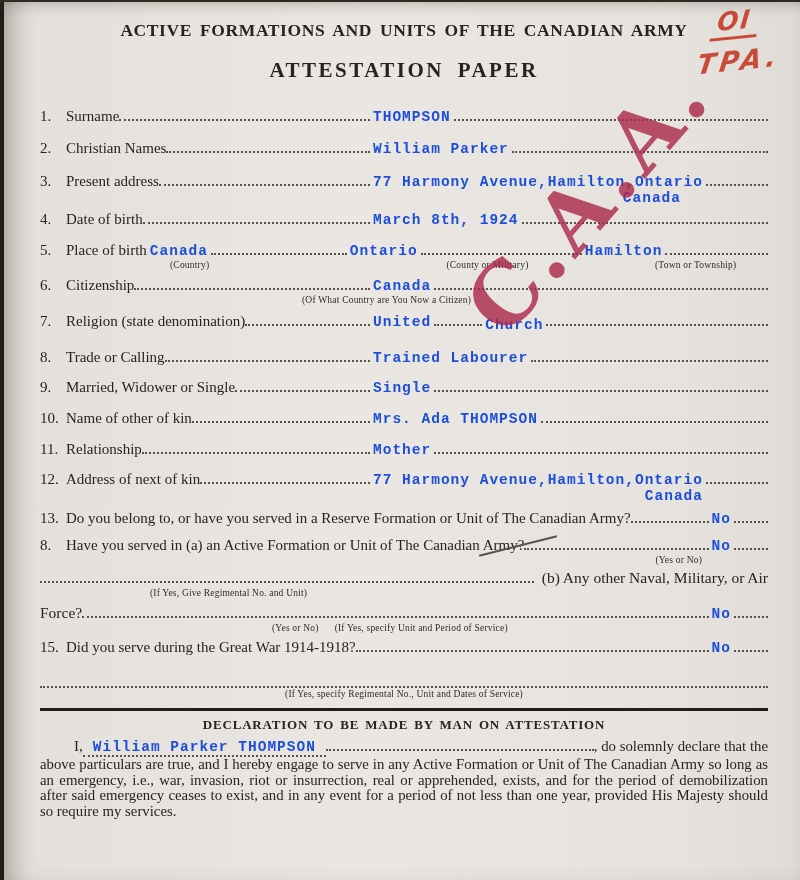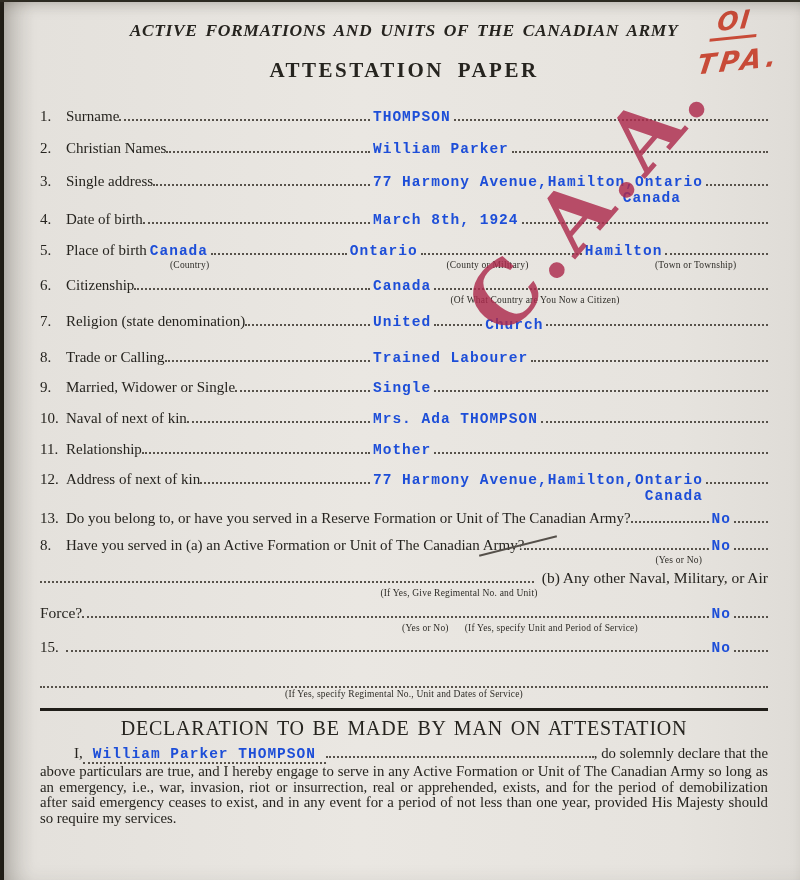--- a/index.html
+++ b/index.html
@@ -7,41 +7,41 @@
     width:800px;height:880px;overflow:hidden;position:relative;
     background:linear-gradient(90deg,#d6d3ce 0px,#e4e1dc 34px,#eae7e2 45%,#e6e3de 85%,#dfdcd7 100%);
     font-family:"Liberation Serif",serif;color:#26241f;
   }
   .edge-left{position:absolute;left:0;top:0;width:4px;height:880px;background:#17150f;}
   .edge-top{position:absolute;left:0;top:0;width:800px;height:2px;background:#2a2820;}
   .vignette{position:absolute;inset:0;pointer-events:none;
     box-shadow:inset 22px 0 30px -18px rgba(60,55,45,.45), inset 0 10px 18px -12px rgba(60,55,45,.5);}
   .content{position:relative;padding:16px 32px 0 40px;}
 
-  .doc-header{text-align:center;font-weight:bold;font-size:17.5px;letter-spacing:.6px;word-spacing:3px;margin-top:4px;font-style:italic;}
+  .doc-header{text-align:center;font-weight:bold;font-size:17.5px;letter-spacing:.6px;word-spacing:3px;margin-top:4px;}
   .doc-title{text-align:center;font-weight:bold;font-size:21px;letter-spacing:2.5px;word-spacing:6px;margin-top:17px;}
 
   .form{margin-top:22px;}
   .r{display:flex;align-items:baseline;white-space:nowrap;}
   .num{width:26px;flex:0 0 auto;font-size:15px;}
   .lbl{flex:0 0 auto;font-size:15px;}
   .lead{display:flex;align-items:baseline;flex:0 0 330px;}
   .lead .lbl{flex:0 0 auto;}
   .dots{border-bottom:2px dotted #57524b;height:.85em;flex:1 1 auto;min-width:8px;}
   .dots-end{border-bottom:2px dotted #57524b;height:.85em;flex:0 0 34px;}
   .val{font-family:"Liberation Mono",monospace;font-weight:bold;font-size:14.5px;color:#1d4ed8;
        letter-spacing:1px;padding:0 3px;flex:0 0 auto;}
   .sub{font-size:9.5px;color:#2e2c27;letter-spacing:.2px;}
-  .subline{display:flex;white-space:nowrap;margin-top:1px;justify-content:center;}
+  .subline{display:flex;white-space:nowrap;margin-top:1px;}
   .second-val{text-align:right;padding-right:84px;margin-top:-2px;}
   .second-val .val{letter-spacing:1px;}
   .mt13{margin-top:13px;} .mt11{margin-top:11px;} .mt8{margin-top:8px;} .mt6{margin-top:6px;}
   .mt4{margin-top:4px;} .mt16{margin-top:16px;} .mt3{margin-top:3px;}
   .rule{border-top:3px solid #201e19;margin-top:9px;}
-  .sec-head{text-align:center;font-weight:normal;font-size:20px;letter-spacing:.8px;word-spacing:2px;margin-top:6px;}
+  .sec-head{text-align:center;font-weight:bold;font-size:13px;letter-spacing:.8px;word-spacing:2px;margin-top:6px;}
   .para{font-size:14.8px;line-height:15.6px;text-align:justify;white-space:normal;}
   .stamp{position:absolute;left:398px;top:150px;width:380px;text-align:center;
          font-family:"DejaVu Serif",serif;font-weight:bold;font-size:84px;letter-spacing:6px;
          color:var(--stamp-red,#ad2b4d);opacity:.82;transform:rotate(-49deg);pointer-events:none;}
   .red-note{position:absolute;right:22px;top:6px;color:var(--note-red,#c84b38);
             font-family:"DejaVu Sans",sans-serif;font-style:italic;transform:rotate(-6deg);text-align:center;}
   .red-note .n1{font-size:25px;font-weight:bold;letter-spacing:2px;border-bottom:3px solid var(--note-red,#c84b38);
                 padding:0 6px 1px 6px;transform:skewX(-12deg);display:inline-block;}
   .red-note .n2{font-size:27px;font-weight:bold;letter-spacing:4px;transform:skewX(-14deg);margin-top:6px;}
   .pen-stroke{position:absolute;left:478px;top:545px;width:80px;border-top:2px solid #55504a;transform:rotate(-14deg);}
@@ -77,21 +77,21 @@
           <span class="dots"></span>
         </div>
       <span class="val">William Parker</span>
       <span class="dots"></span>
     </div>
 
     <div>
       <div class="r mt13">
         <div class="lead">
             <span class="num">3.</span>
-            <span class="lbl">Single address</span>
+            <span class="lbl">Present address</span>
             <span class="dots"></span>
           </div>
         <span class="val">77 Harmony Avenue,Hamilton,Ontario</span>
         <span class="dots"></span>
       </div>
       <div class="second-val"><span class="val">Canada</span></div>
     </div>
 
     <div class="r mt3">
       <div class="lead">
@@ -172,21 +172,21 @@
           <span class="lbl">Married, Widower or Single</span>
           <span class="dots"></span>
         </div>
       <span class="val">Single</span>
       <span class="dots"></span>
     </div>
 
     <div class="r mt11">
       <div class="lead">
           <span class="num">10.</span>
-          <span class="lbl">Naval of next of kin</span>
+          <span class="lbl">Name of other of kin</span>
           <span class="dots"></span>
         </div>
       <span class="val">Mrs. Ada THOMPSON</span>
       <span class="dots"></span>
     </div>
 
     <div class="r mt11">
       <div class="lead">
           <span class="num">11.</span>
           <span class="lbl">Relationship</span>
@@ -246,20 +246,21 @@
       <div class="subline">
           <span style="flex:0 0 232px;"></span>
           <span class="sub">(Yes or No)</span>
           <span style="width:16px;"></span>
           <span class="sub">(If Yes, specify Unit and Period of Service)</span>
         </div>
     </div>
 
     <div class="r mt4">
       <span class="num">15.</span>
+      <span class="lbl">Did you serve during the Great War 1914-1918?</span>
       <span class="dots"></span>
       <span class="val">No</span>
       <span class="dots-end"></span>
     </div>
     <div>
       <div class="r" style="margin-top:16px;">
           <span class="dots"></span>
         </div>
       <div class="subline ctr">
           <span class="sub">(If Yes, specify Regimental No., Unit and Dates of Service)</span>

